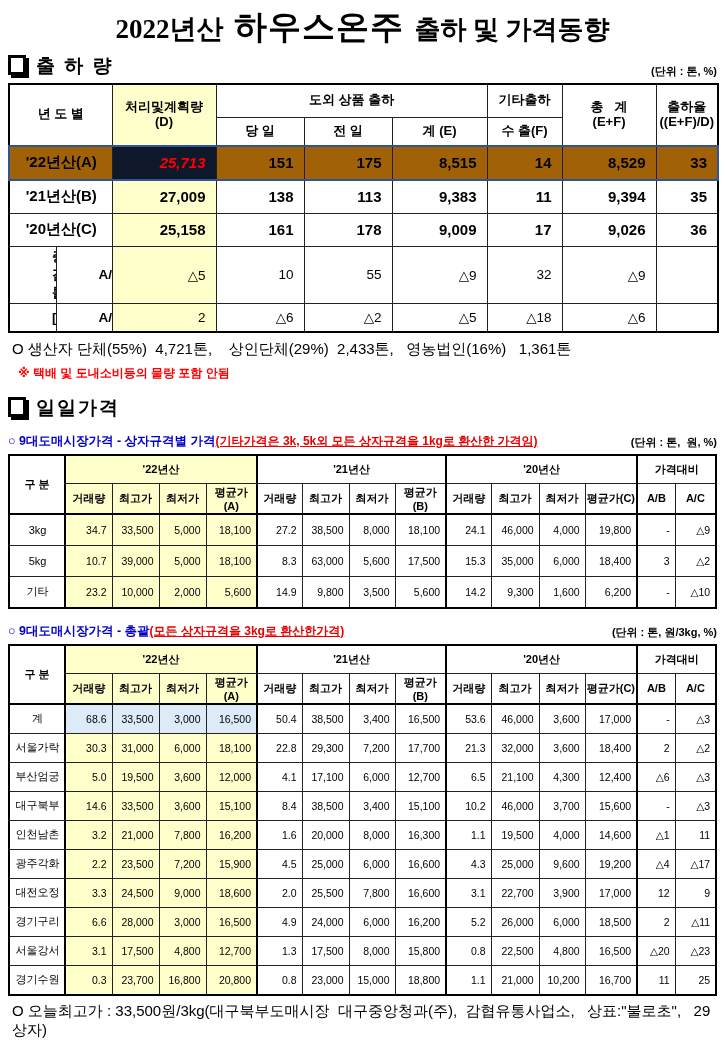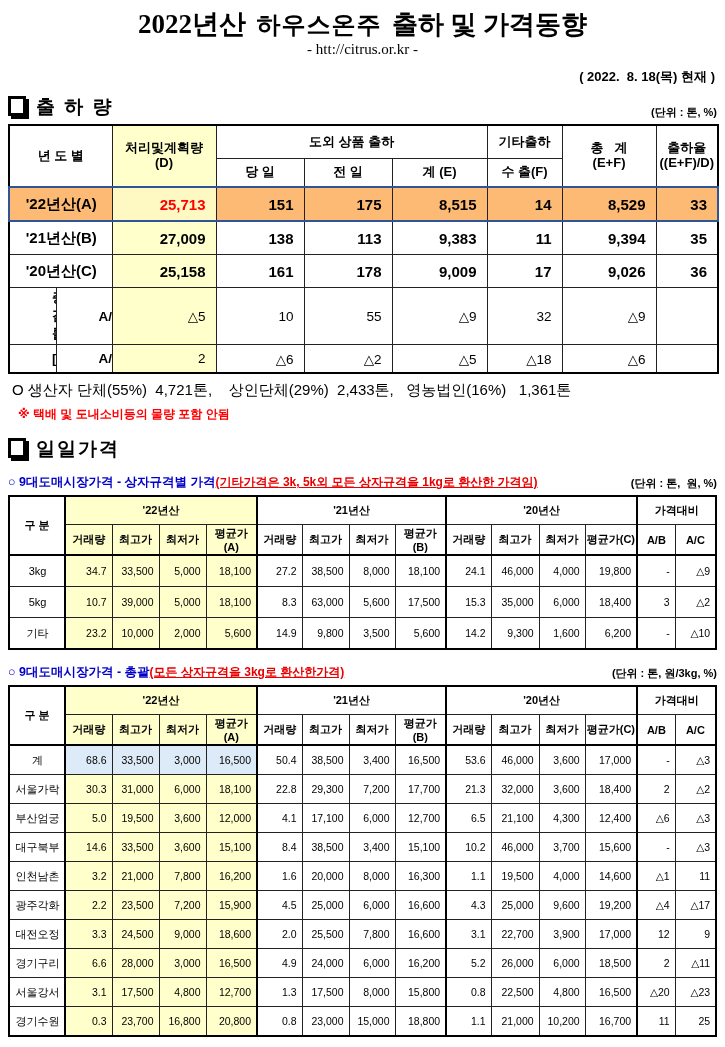--- a/index.html
+++ b/index.html
@@ -3,21 +3,21 @@
 <meta charset="utf-8">
 <style>
   html,body{margin:0;padding:0;background:#fff;}
   body{width:725px;height:1047px;font-family:"Liberation Sans","DejaVu Sans",sans-serif;color:#000;}
   .page{padding:6px 8px 0 8px;position:relative;}
   .ws{white-space:pre-wrap;}
 
   
   .title-line{text-align:center;margin-top:4px;line-height:1.05;}
   .title-year{font-family:"Liberation Serif","DejaVu Serif",serif;font-size:27px;font-weight:700;}
-  .title-main{font-size:24px;font-weight:900;letter-spacing:1px;margin:0 6px;}
+  .title-main{font-size:33px;font-weight:900;letter-spacing:1px;margin:0 6px;}
   .title-tail{font-family:"Liberation Serif","DejaVu Serif",serif;font-size:26px;font-weight:700;}
   .url-line{text-align:center;font-family:"Liberation Serif","DejaVu Serif",serif;font-size:15px;margin-top:3px;}
   .date-line{text-align:right;font-size:13px;font-weight:700;margin-top:10px;padding-right:2px;}
 
   
   .sec{display:flex;align-items:flex-end;justify-content:space-between;margin-top:8px;gap:46px;}
   .sec-title{display:flex;align-items:center;font-size:19px;font-weight:800;letter-spacing:2px;}
   .sq{display:inline-block;width:12px;height:14px;background:#fff;border:3px solid #000;box-shadow:3px 3px 0 #000;margin-right:10px;margin-bottom:2px;}
   .unit{font-size:11px;font-weight:700;}
   .subhead{display:flex;align-items:flex-end;justify-content:space-between;margin-top:10px;}
@@ -36,24 +36,24 @@
   .t1 thead tr:nth-child(1) th{height:30px;}
   .t1 thead tr:nth-child(2) th{height:25px;}
   .t1 thead{border-bottom:2px solid #000;}
   .t1 td{text-align:right;padding-right:10px;}
   .t1 .lbl{text-align:center;padding-right:0;font-weight:700;font-size:15px;}
   .t1 tr.yr td{height:30px;font-weight:700;font-size:15px;}
   .t1 tr.chg td{height:25px;font-size:13.5px;}
   .t1 .chgl{text-align:center;padding-right:0;font-weight:700;font-size:13px;padding-left:42px;}
   .t1 td.sub{border-left:1px dotted #555;}
   .t1 .plan{background:#ffffcc;}
-  .t1 tr.hl td{background:#fdba74;border-top:2px solid #2f5597;border-bottom:2px solid #2f5597;}
+  .t1 tr.hl td{background:#a16207;border-top:2px solid #2f5597;border-bottom:2px solid #2f5597;}
   .t1 tr.hl td:first-child{border-left:2px solid #2f5597;}
   .t1 tr.hl td:last-child{border-right:2px solid #2f5597;}
-  .t1 tr.hl td.plan{background:#fef9c3;color:#f00;}
+  .t1 tr.hl td.plan{background:#0f172a;color:#f00;font-style:italic;}
 
   
   .note{font-size:15px;margin-top:7px;padding-left:4px;}
   .note-red{color:#f00;font-weight:700;font-size:12px;margin-top:6px;padding-left:10px;}
 
   
   .pt{width:707px;border:2px solid #000;}
   .pt thead{border-bottom:2px solid #000;}
   .pt thead th{font-size:11px;height:25px;}
   .pt td{font-size:10.5px;text-align:right;padding-right:5px;}
@@ -71,22 +71,20 @@
 </head>
 <body>
 
 <div class="page">
 
   <div class="title-line">
     <span class="title-year">2022년산</span>
     <span class="title-main">하우스온주</span>
     <span class="title-tail">출하 및 가격동향</span>
   </div>
-  <div class="url-line">- htt://citrus.or.kr -</div>
-  <div class="date-line ws">( 2022.  8. 18(목) 현재 )</div>
 
   <div class="sec">
     <span class="sec-title">
         <span class="sq"></span>
         <span>출 하 량</span>
       </span>
     <span class="unit">(단위 : 톤, %)</span>
   </div>
 
   <table class="t1">
@@ -501,14 +499,15 @@
           <td>1.1</td>
           <td>21,000</td>
           <td>10,200</td>
           <td>16,700</td>
           <td>11</td>
           <td>25</td>
         </tr>
       </tbody>
   </table>
 
+  <div class="note ws" style="margin-top:6px;">O 오늘최고가 : 33,500원/3kg(대구북부도매시장  대구중앙청과(주),  감협유통사업소,   상표:"불로초",   29상자)</div>
 
 </div>
 
 </body></html>

